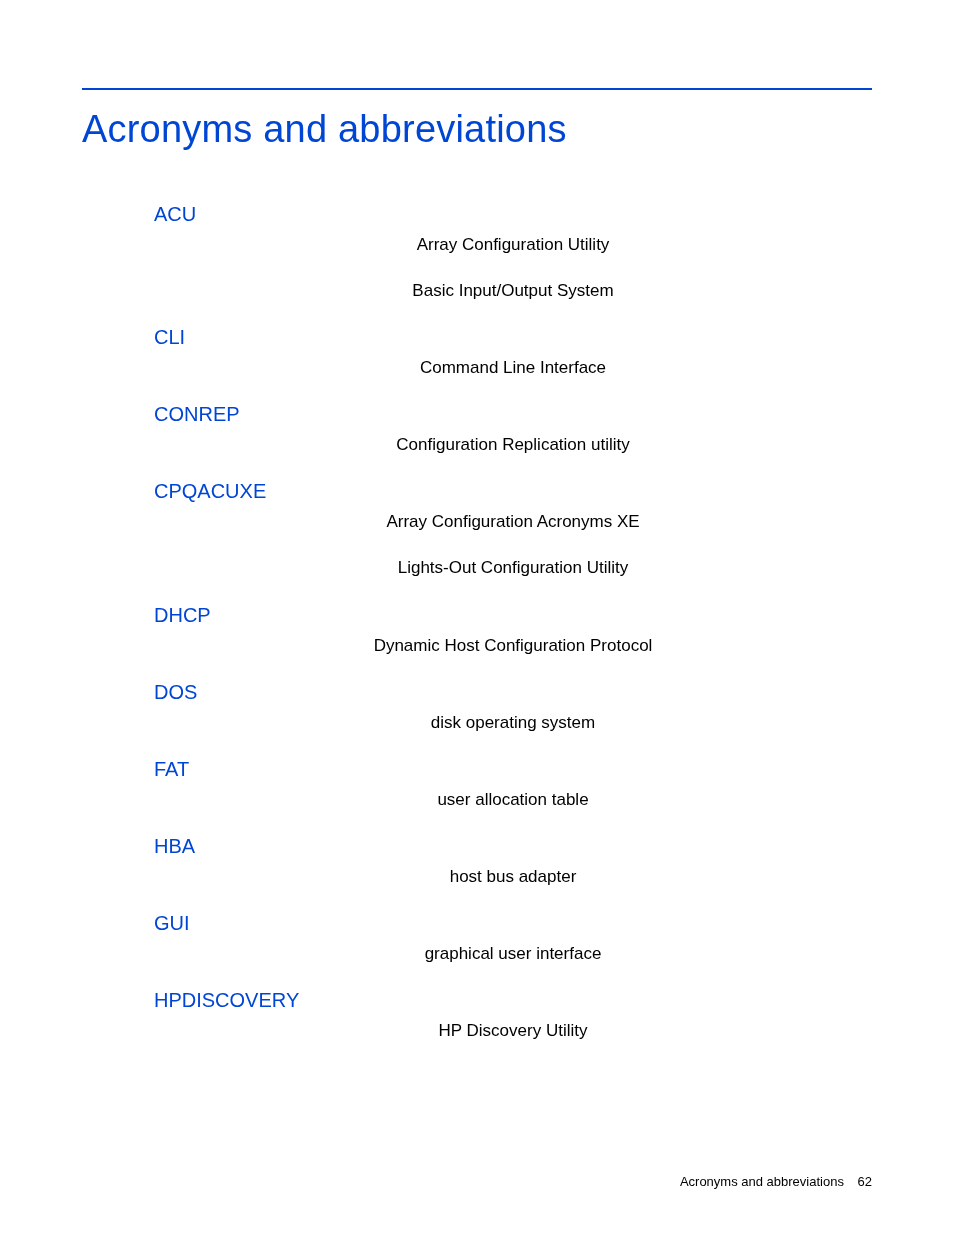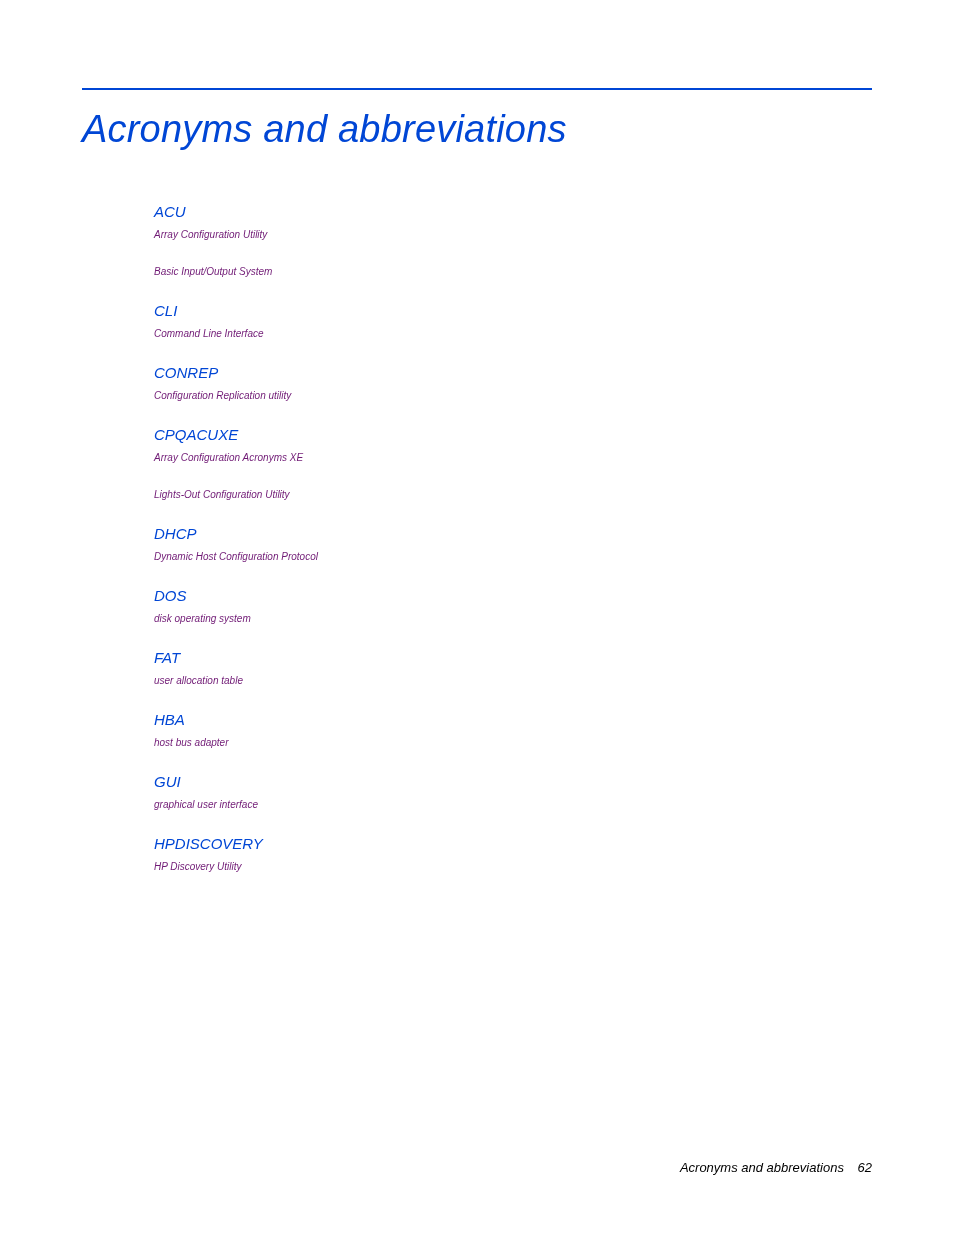--- a/index.html
+++ b/index.html
@@ -11,53 +11,53 @@
     width: 954px;
     height: 1235px;
     position: relative;
     box-sizing: border-box;
   }
   .page {
     padding: 88px 82px 56px 82px;
     box-sizing: border-box;
     height: 100%;
     position: relative;
-    font-style: italic;
   }
   .rule {
     border-top: 2px solid #0046d5;
     margin-bottom: 18px;
   }
   .title {
     font-size: 38px;
     font-weight: 300;
     color: #0046d5;
     margin: 0 0 52px 0;
     letter-spacing: 0.2px;
   }
   .entries {
     margin-left: 72px;
   }
   .entry {
     margin-bottom: 24px;
   }
   .term {
     color: #0046d5;
-    font-size: 15px;
+    font-size: 20px;
     font-weight: 400;
     margin-bottom: 8px;
   }
   .def {
-    color: #701a75;
-    font-size: 10px;
+    color: #000000;
+    font-size: 17px;
     line-height: 1.3;
+    text-align: center;
   }
   .footer {
     position: absolute;
-    bottom: 60px;
+    bottom: 46px;
     right: 82px;
     font-size: 13px;
     color: #000;
   }
   .footer .pg {
     margin-left: 10px;
   }
 </style>
 </head>
 <body>

